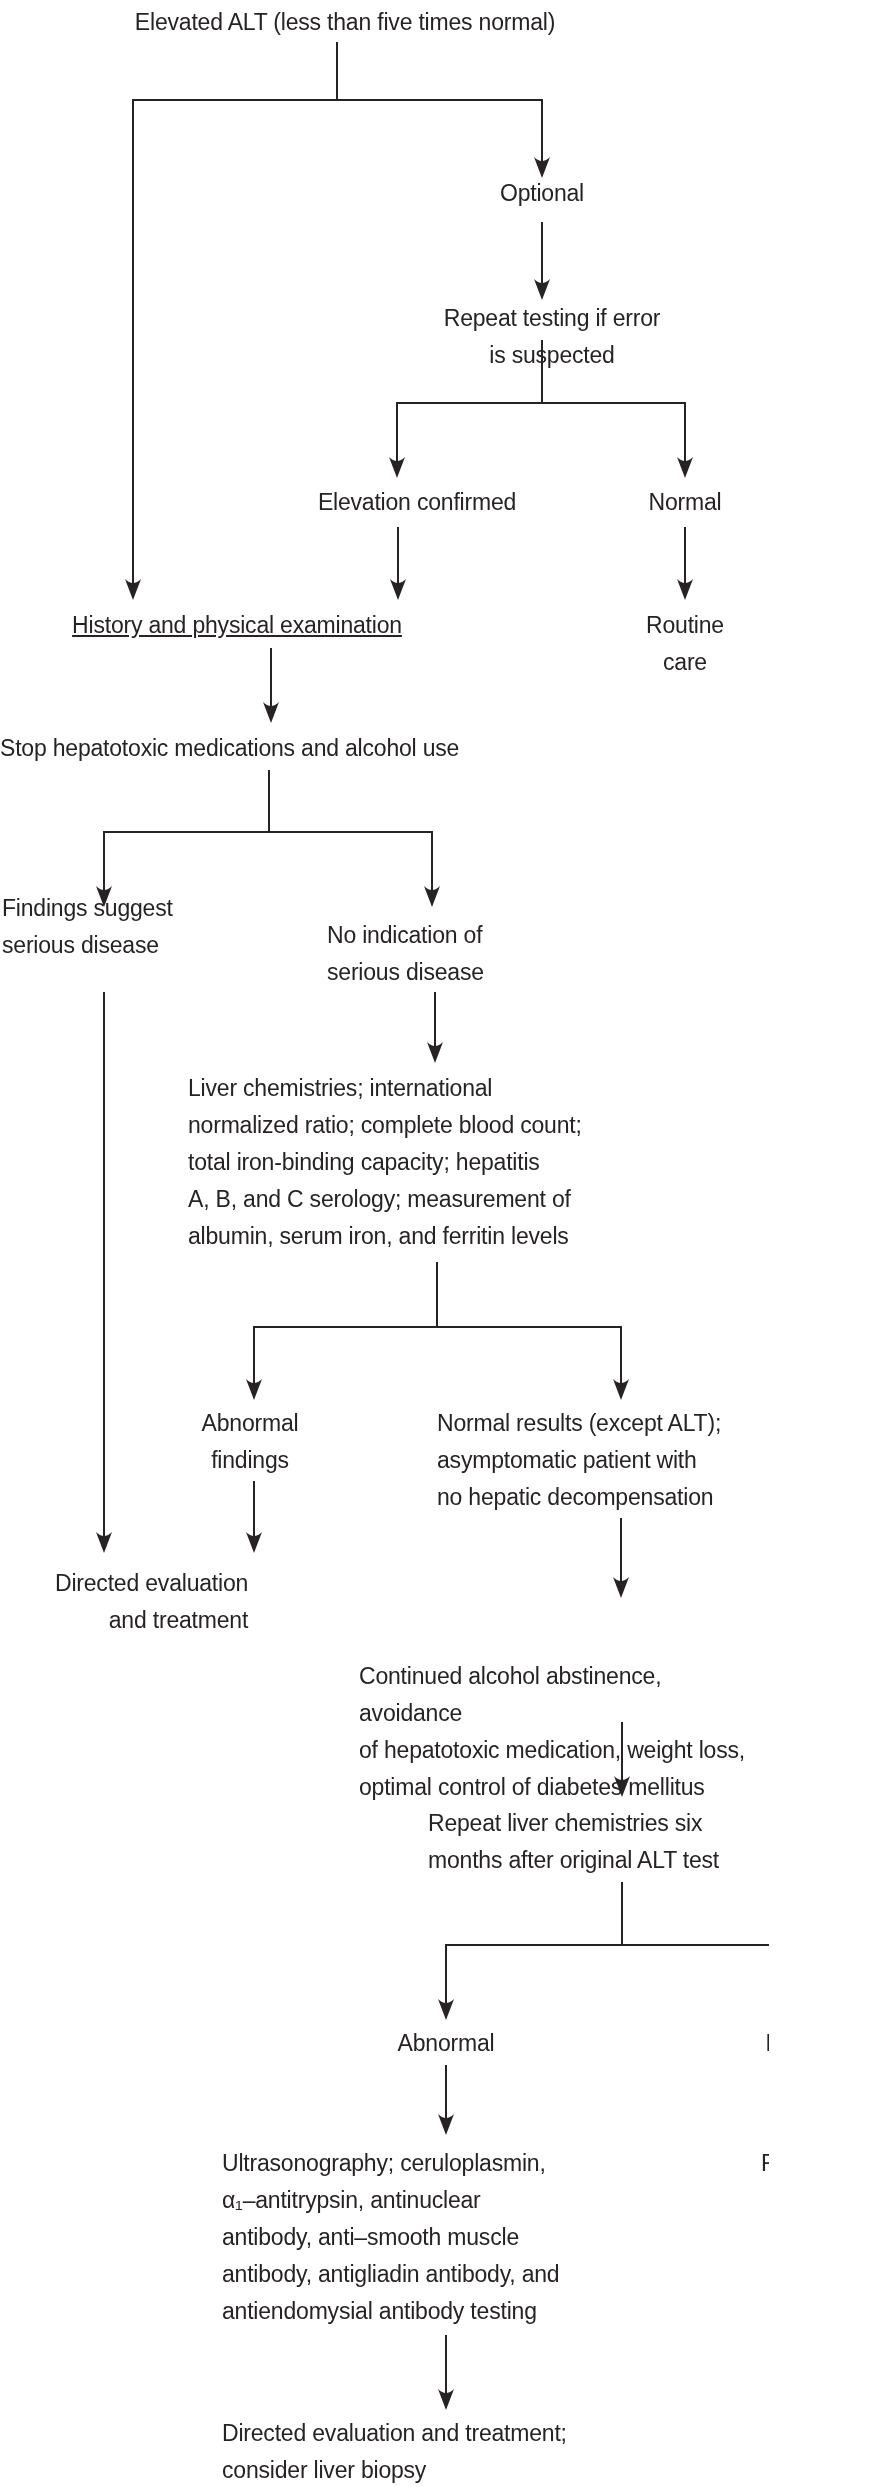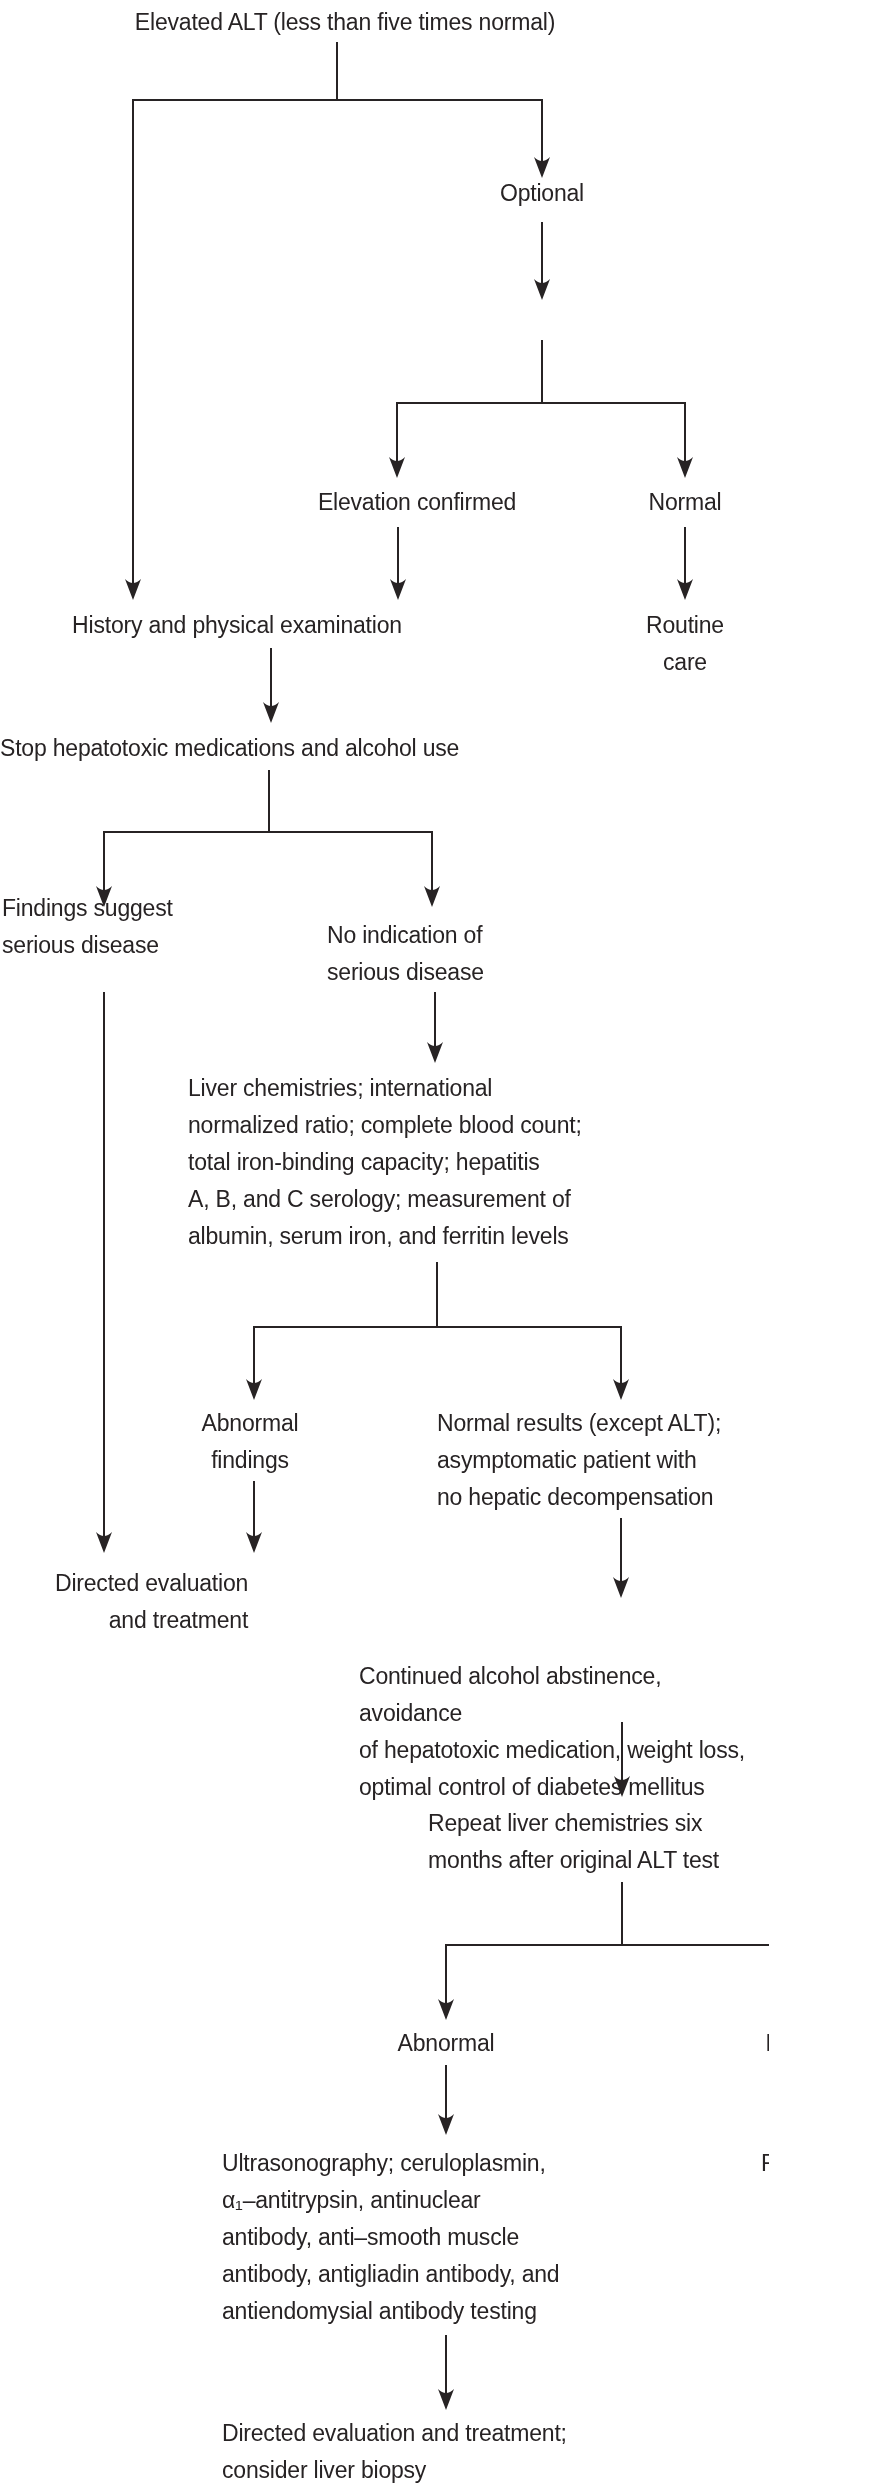--- a/index.html
+++ b/index.html
@@ -91,23 +91,24 @@
       <path d="M446,2020 L438,1999 Q446,2007 454,1999 Z"></path>
       <path d="M802,2020 L794,1999 Q802,2007 810,1999 Z"></path>
       <path d="M446,2135 L438,2114 Q446,2122 454,2114 Z"></path>
       <path d="M802,2135 L794,2114 Q802,2122 810,2114 Z"></path>
       <path d="M446,2410 L438,2389 Q446,2397 454,2389 Z"></path>
     </g>
   </svg>
 
   <div class="node c" style="left:345px;top:4px;">Elevated ALT (less than five times normal)</div>
   <div class="node c" style="left:542px;top:175px;">Optional</div>
+  <div class="node c" style="left:552px;top:300px;">Repeat testing if error is suspected</div>
   <div class="node c" style="left:417px;top:484px;text-align:right;">Elevation confirmed</div>
   <div class="node c" style="left:685px;top:484px;">Normal</div>
-  <div class="node c" style="left:237px;top:607px;">History and physical examination</div>
+  <div class="node c" style="left:237px;top:607px;text-decoration:underline;">History and physical examination</div>
   <div class="node c" style="left:685px;top:607px;">Routine care</div>
   <div class="node" style="left:0;top:730px;">Stop hepatotoxic medications and alcohol use</div>
   <div class="node" style="left:2px;top:890px;">Findings suggest
 serious disease</div>
   <div class="node" style="left:327px;top:917px;">No indication of
 serious disease</div>
   <div class="node" style="left:188px;top:1070px;">Liver chemistries; international
 normalized ratio; complete blood count;
 total iron-binding capacity; hepatitis
 A, B, and C serology; measurement of

